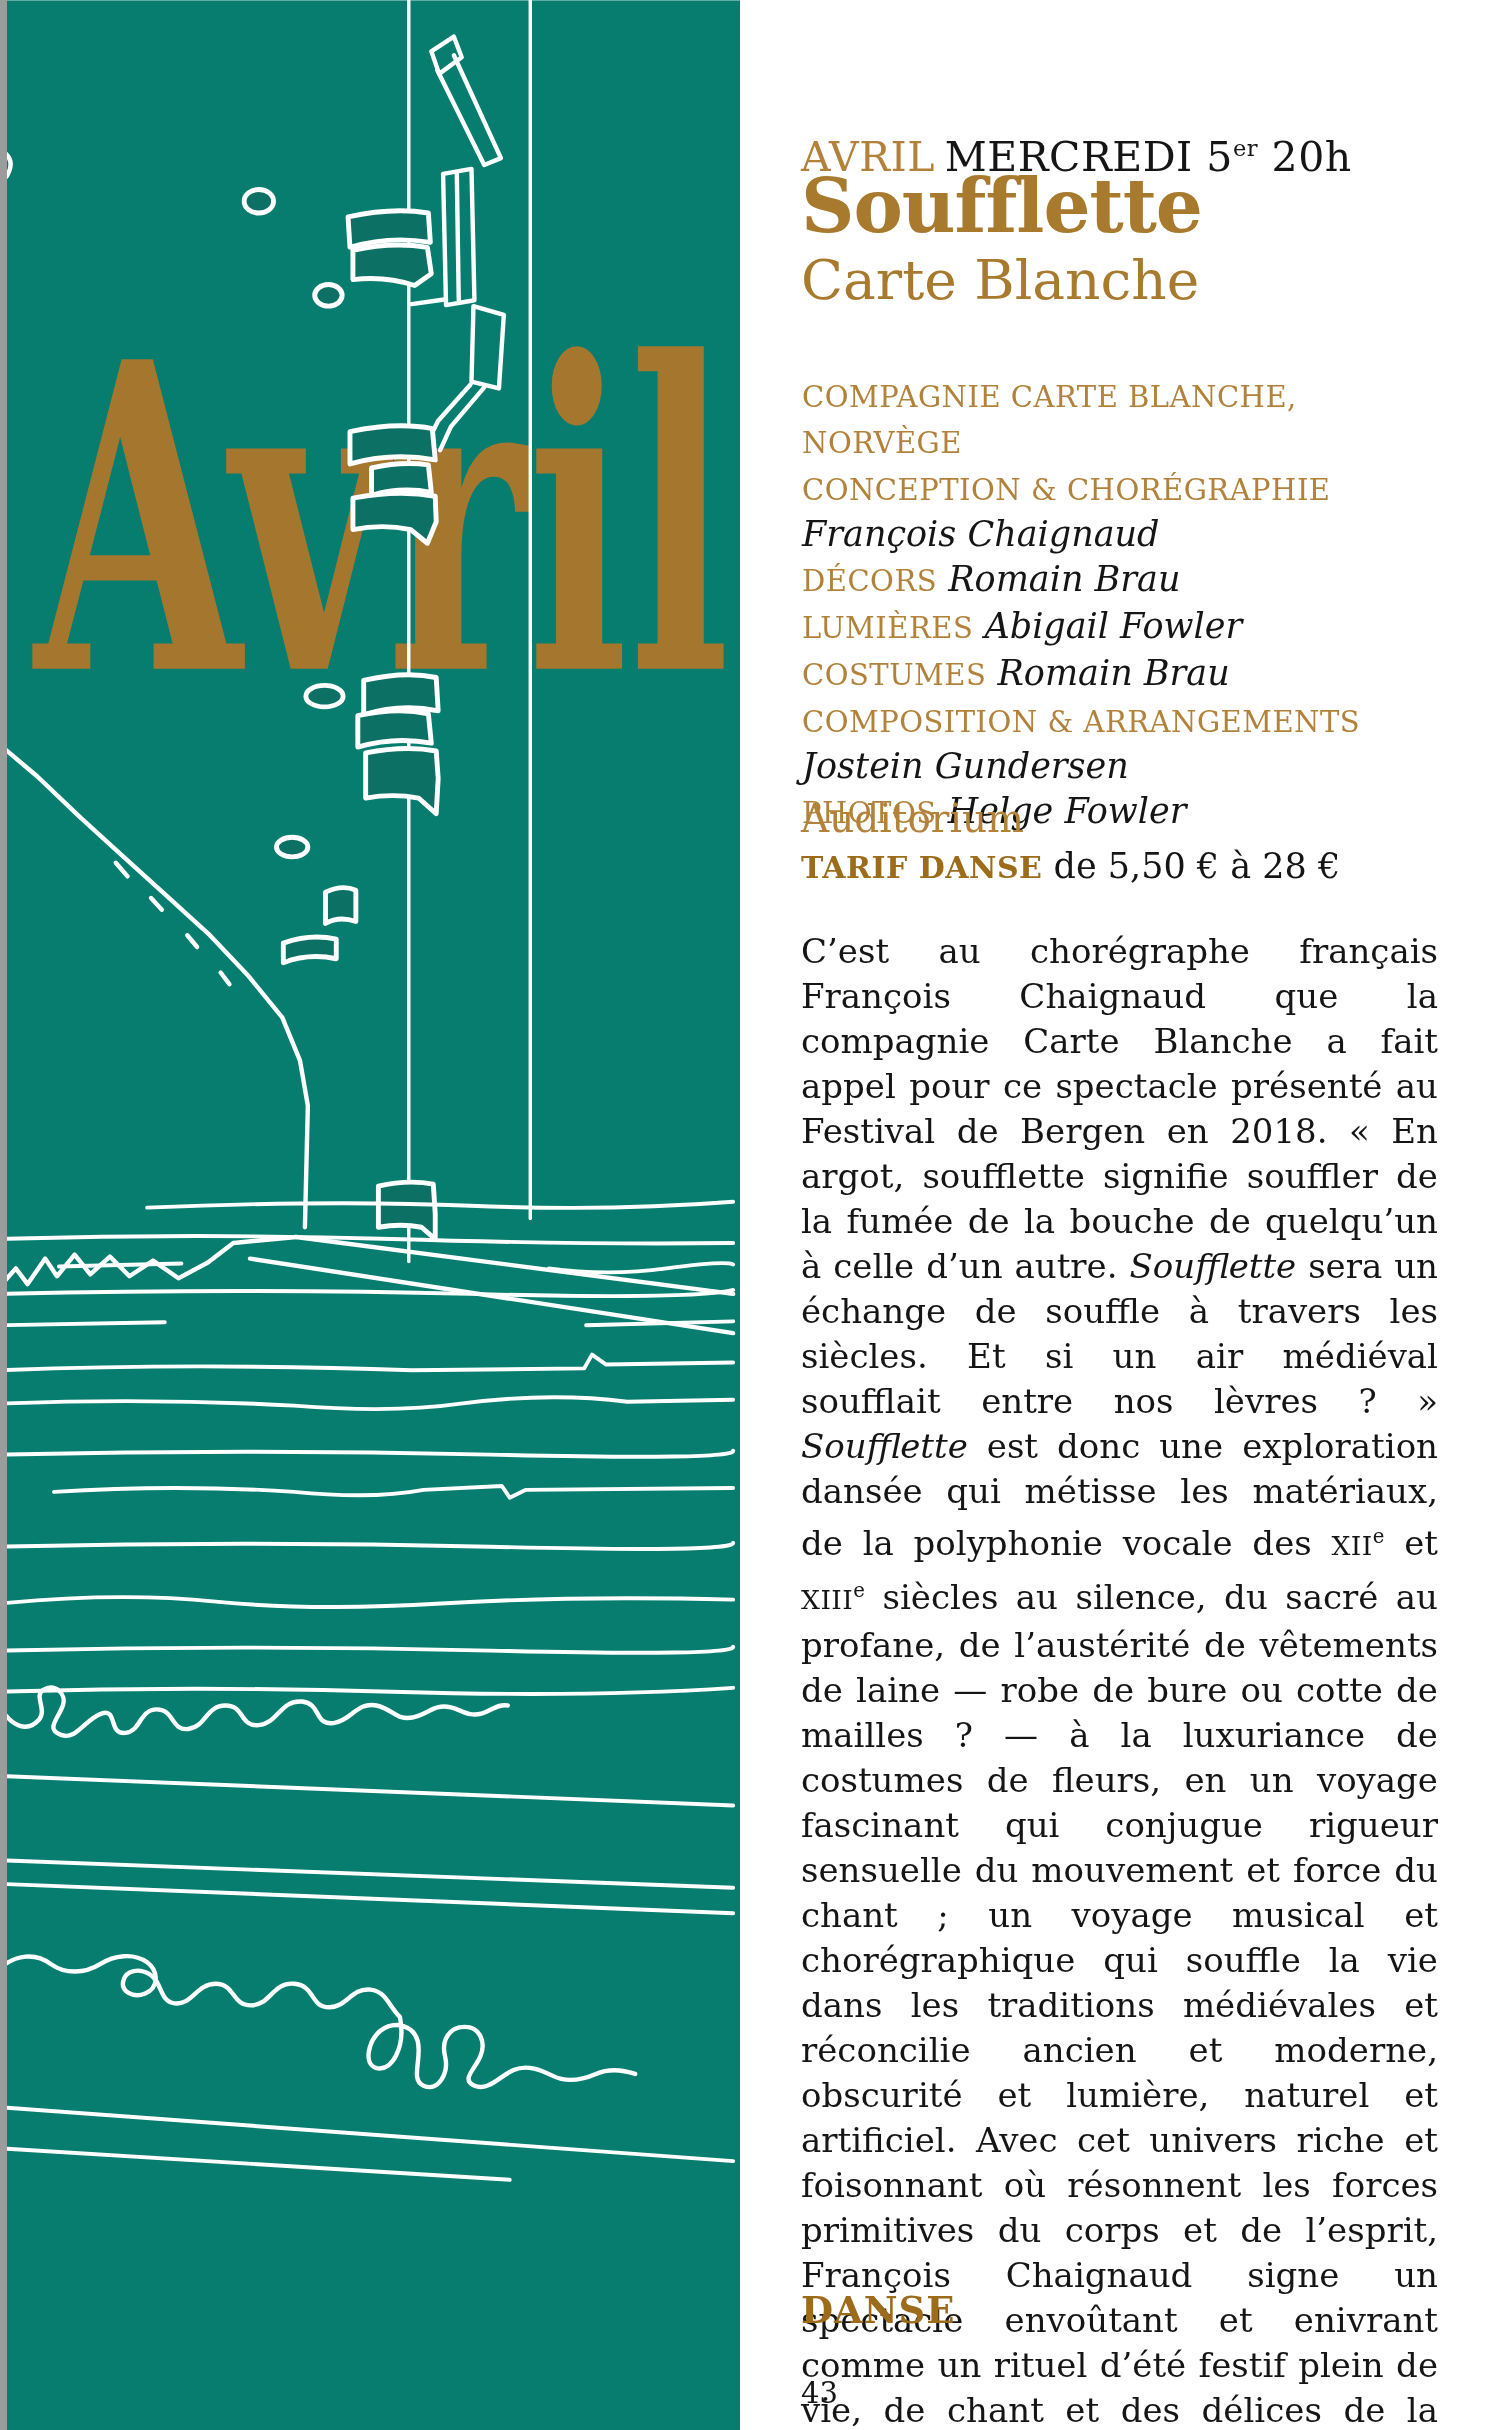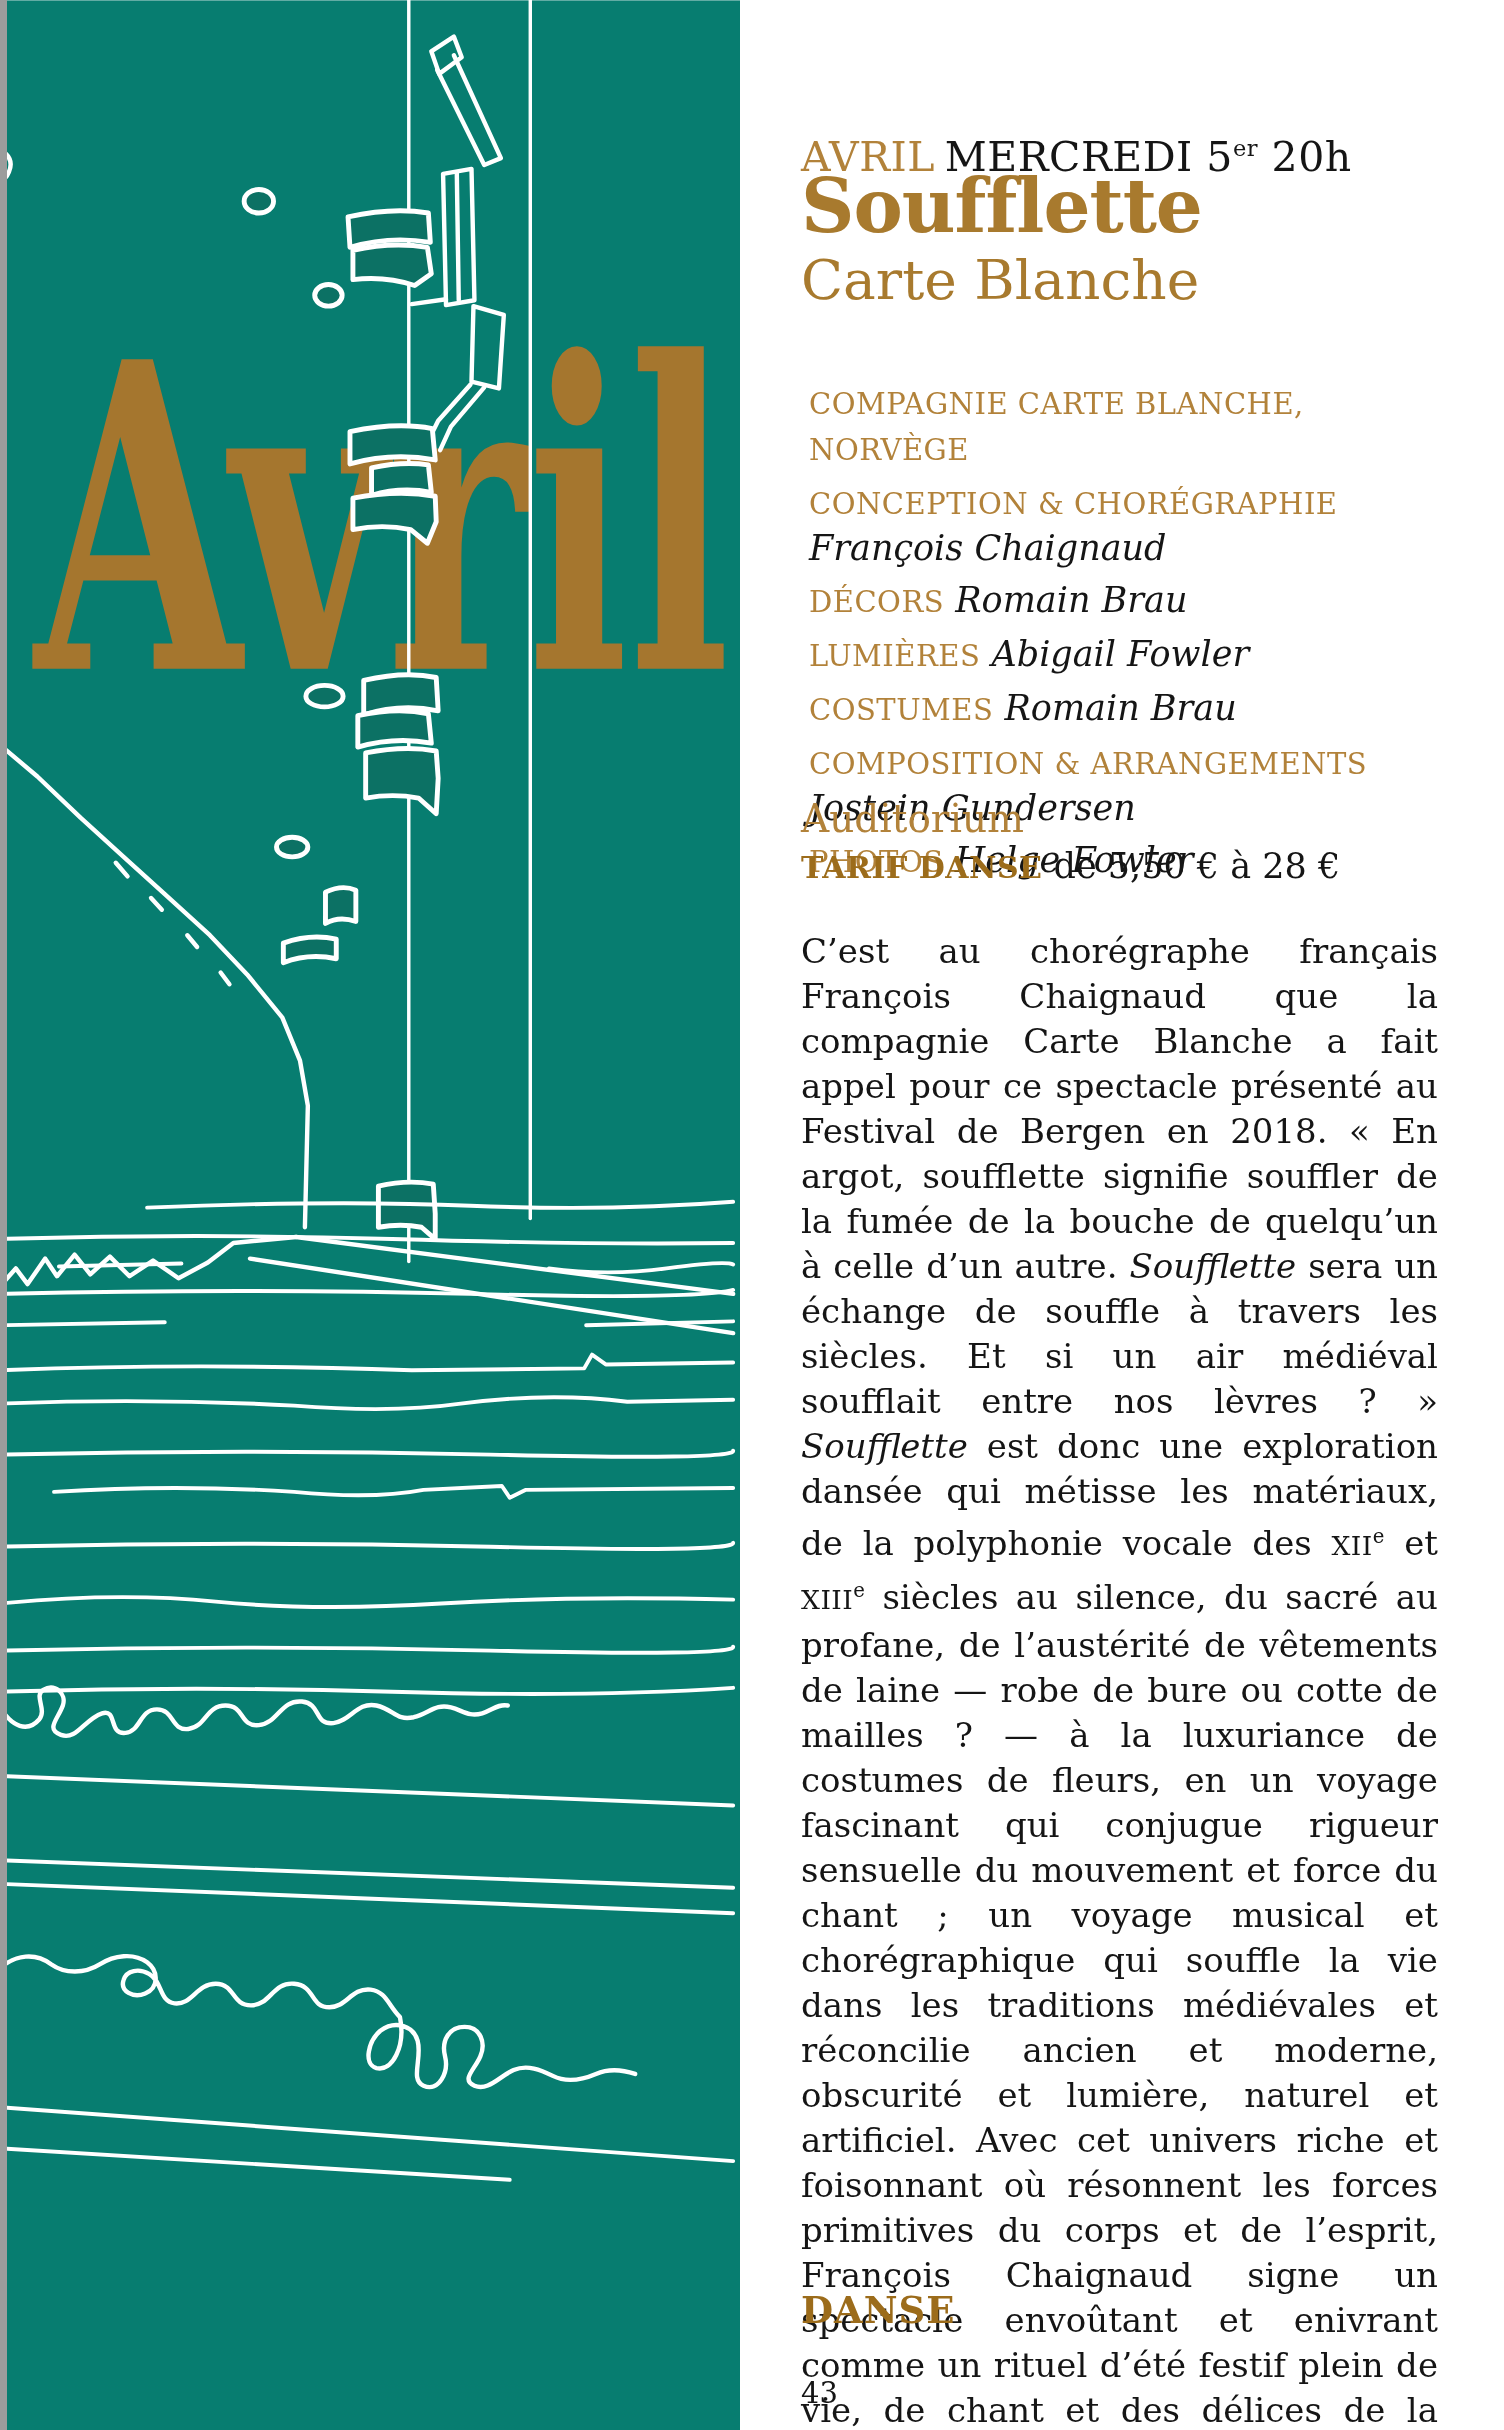--- a/index.html
+++ b/index.html
@@ -14,21 +14,21 @@
   .col{position:absolute;left:801px;width:637px;}
 
   .date-line{top:135px;font-size:41px;line-height:1.1;letter-spacing:0.5px;color:#151515;white-space:nowrap;}
   .date-line .month{color:#b2823a;margin-right:9.8px;}
   .date-line sup{font-size:.55em;vertical-align:super;}
 
   .title{top:169px;font-size:74px;line-height:1;font-weight:700;color:#a87a2e;letter-spacing:-1px;}
   .subtitle{top:253px;font-size:55px;line-height:1;font-weight:400;color:#a87a2e;}
 
   .credits{top:372px;font-size:35px;line-height:44px;}
-  .credit{margin:8px;}
+  .credit{margin:1px;}
   .credit .label{color:#b2823a;font-size:29px;letter-spacing:0.5px;}
   .credit .name{font-style:italic;color:#151515;}
 
   .venue{top:798px;font-size:39px;line-height:1.1;color:#b2823a;}
   .tarif{top:847px;font-size:35px;line-height:1.1;}
   .tarif .label{color:#9c6c1b;font-weight:700;font-size:30px;letter-spacing:0.5px;}
 
   .body-text{top:929px;font-size:34px;line-height:45px;text-align:justify;color:#151515;margin:0;}
   .body-text .i{font-style:italic;}
   .body-text .sc{text-transform:uppercase;font-size:.78em;letter-spacing:0.5px;}

